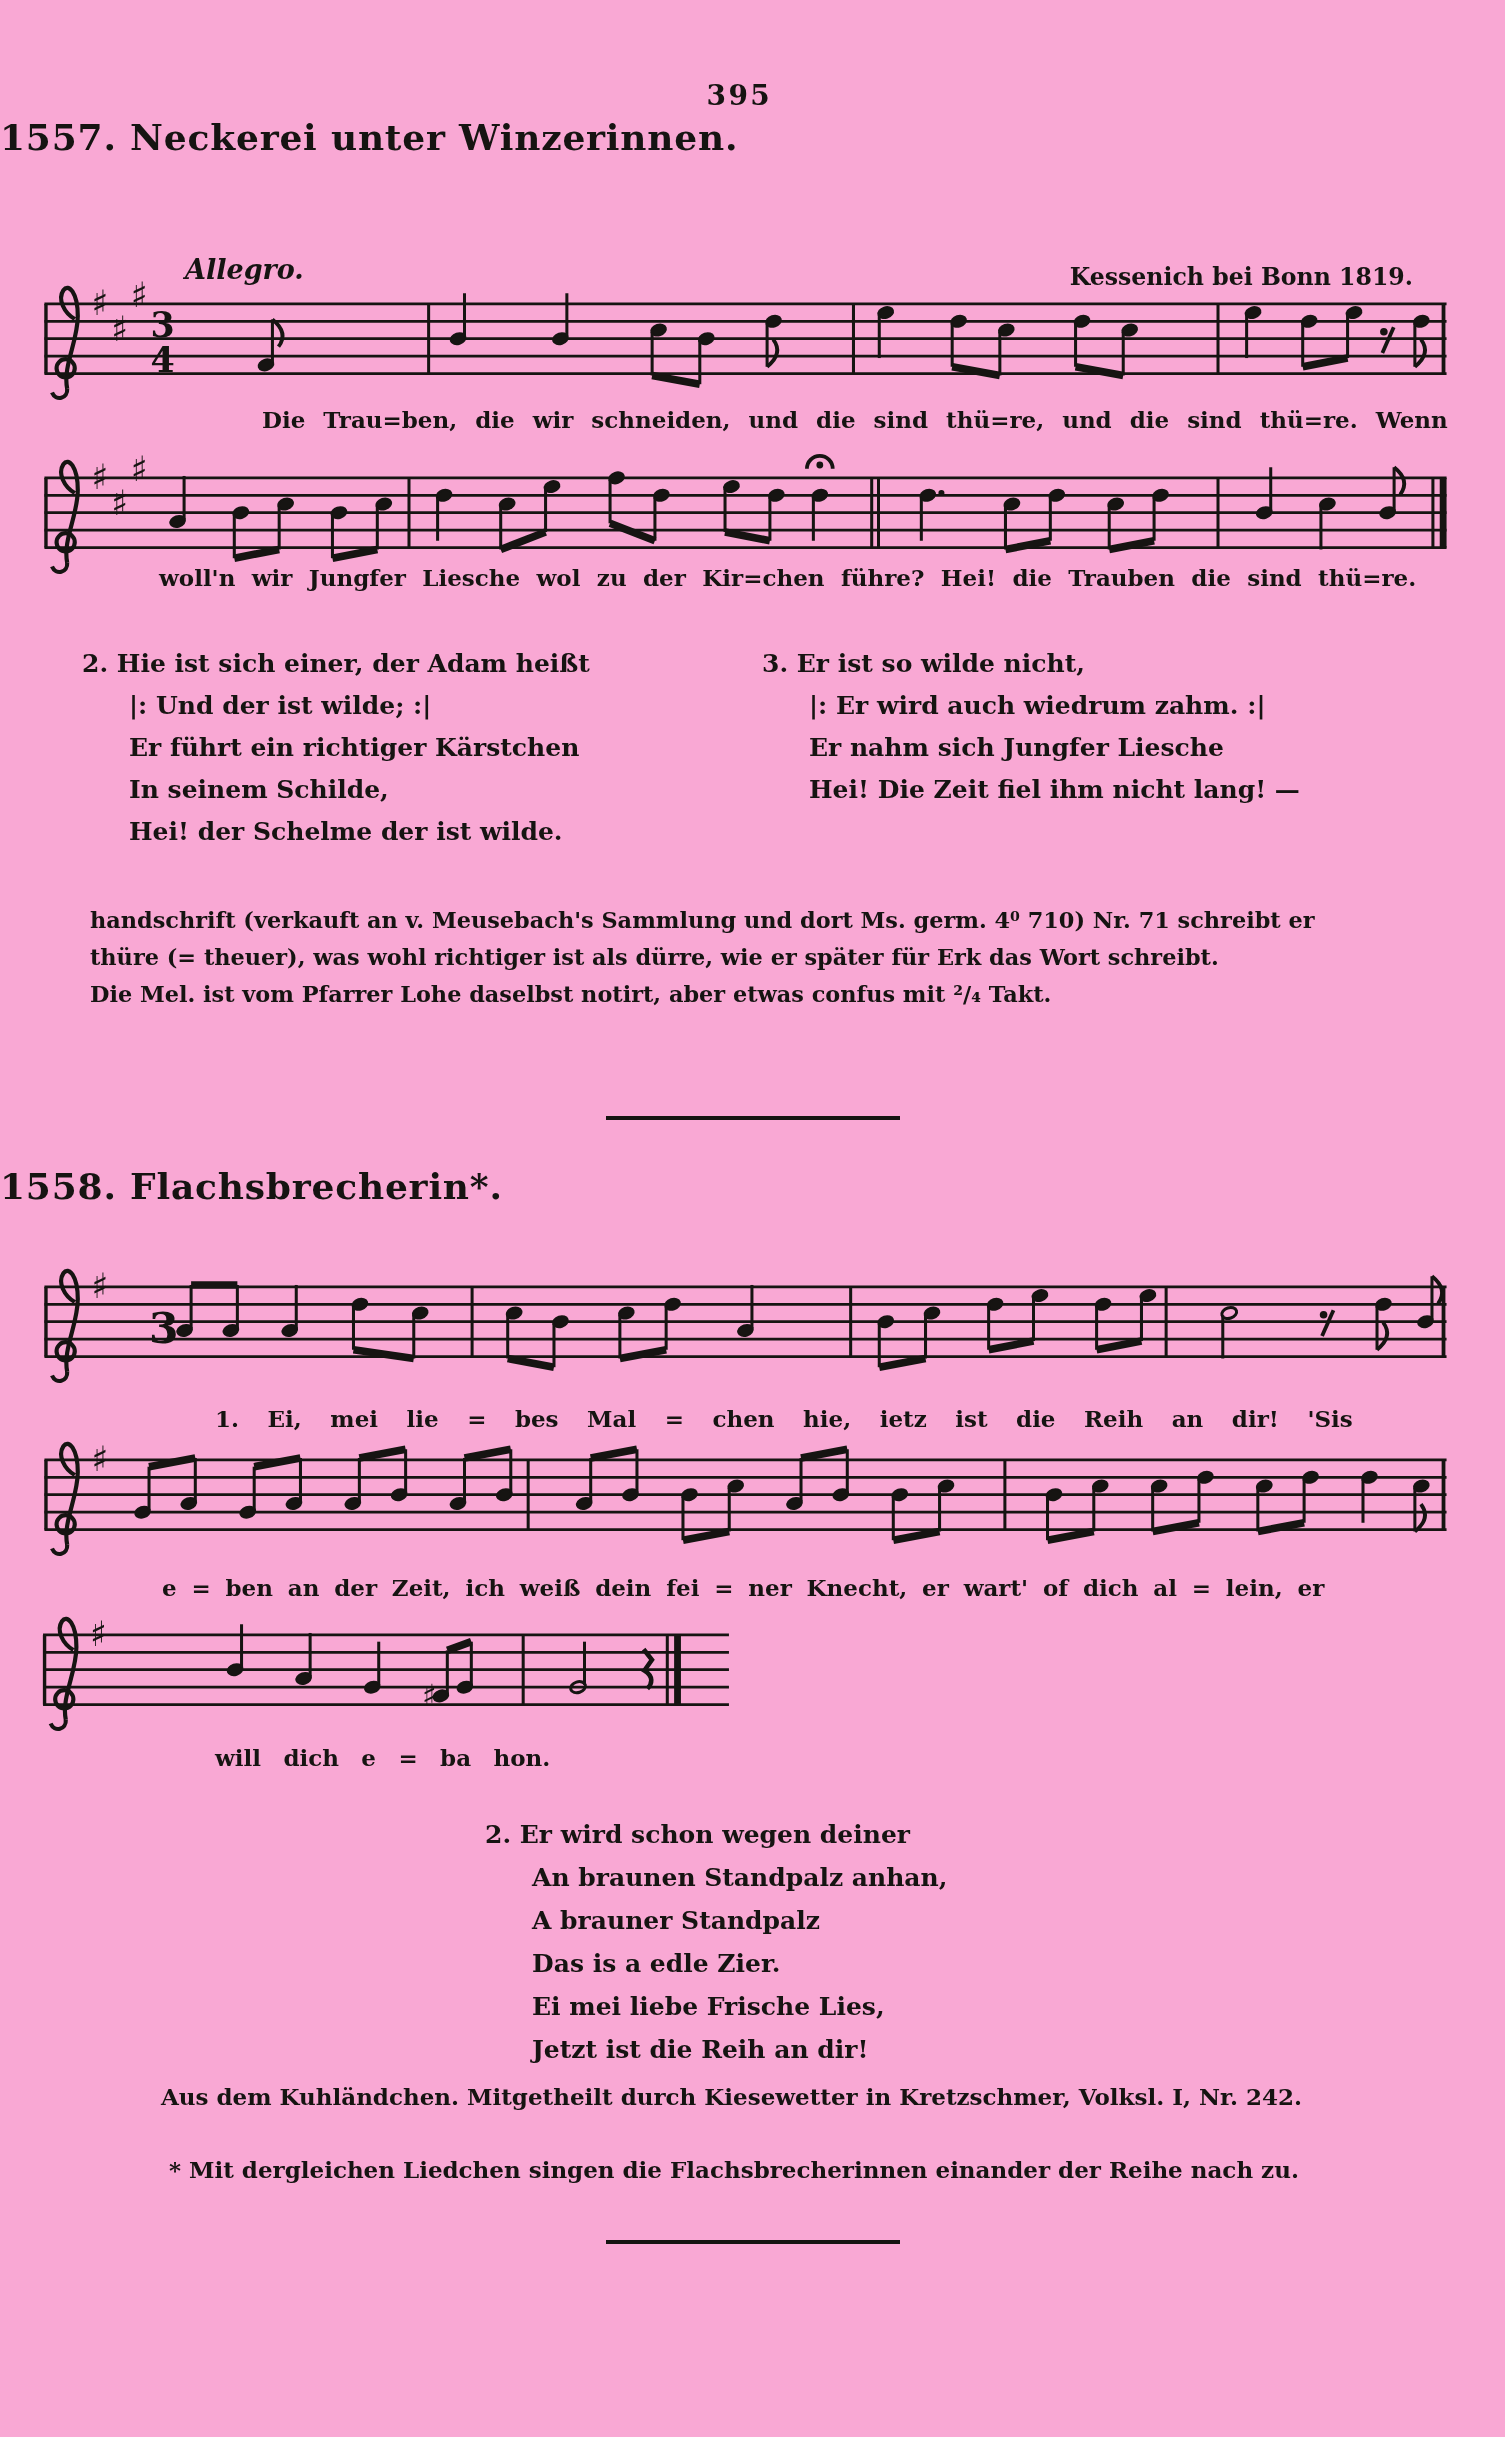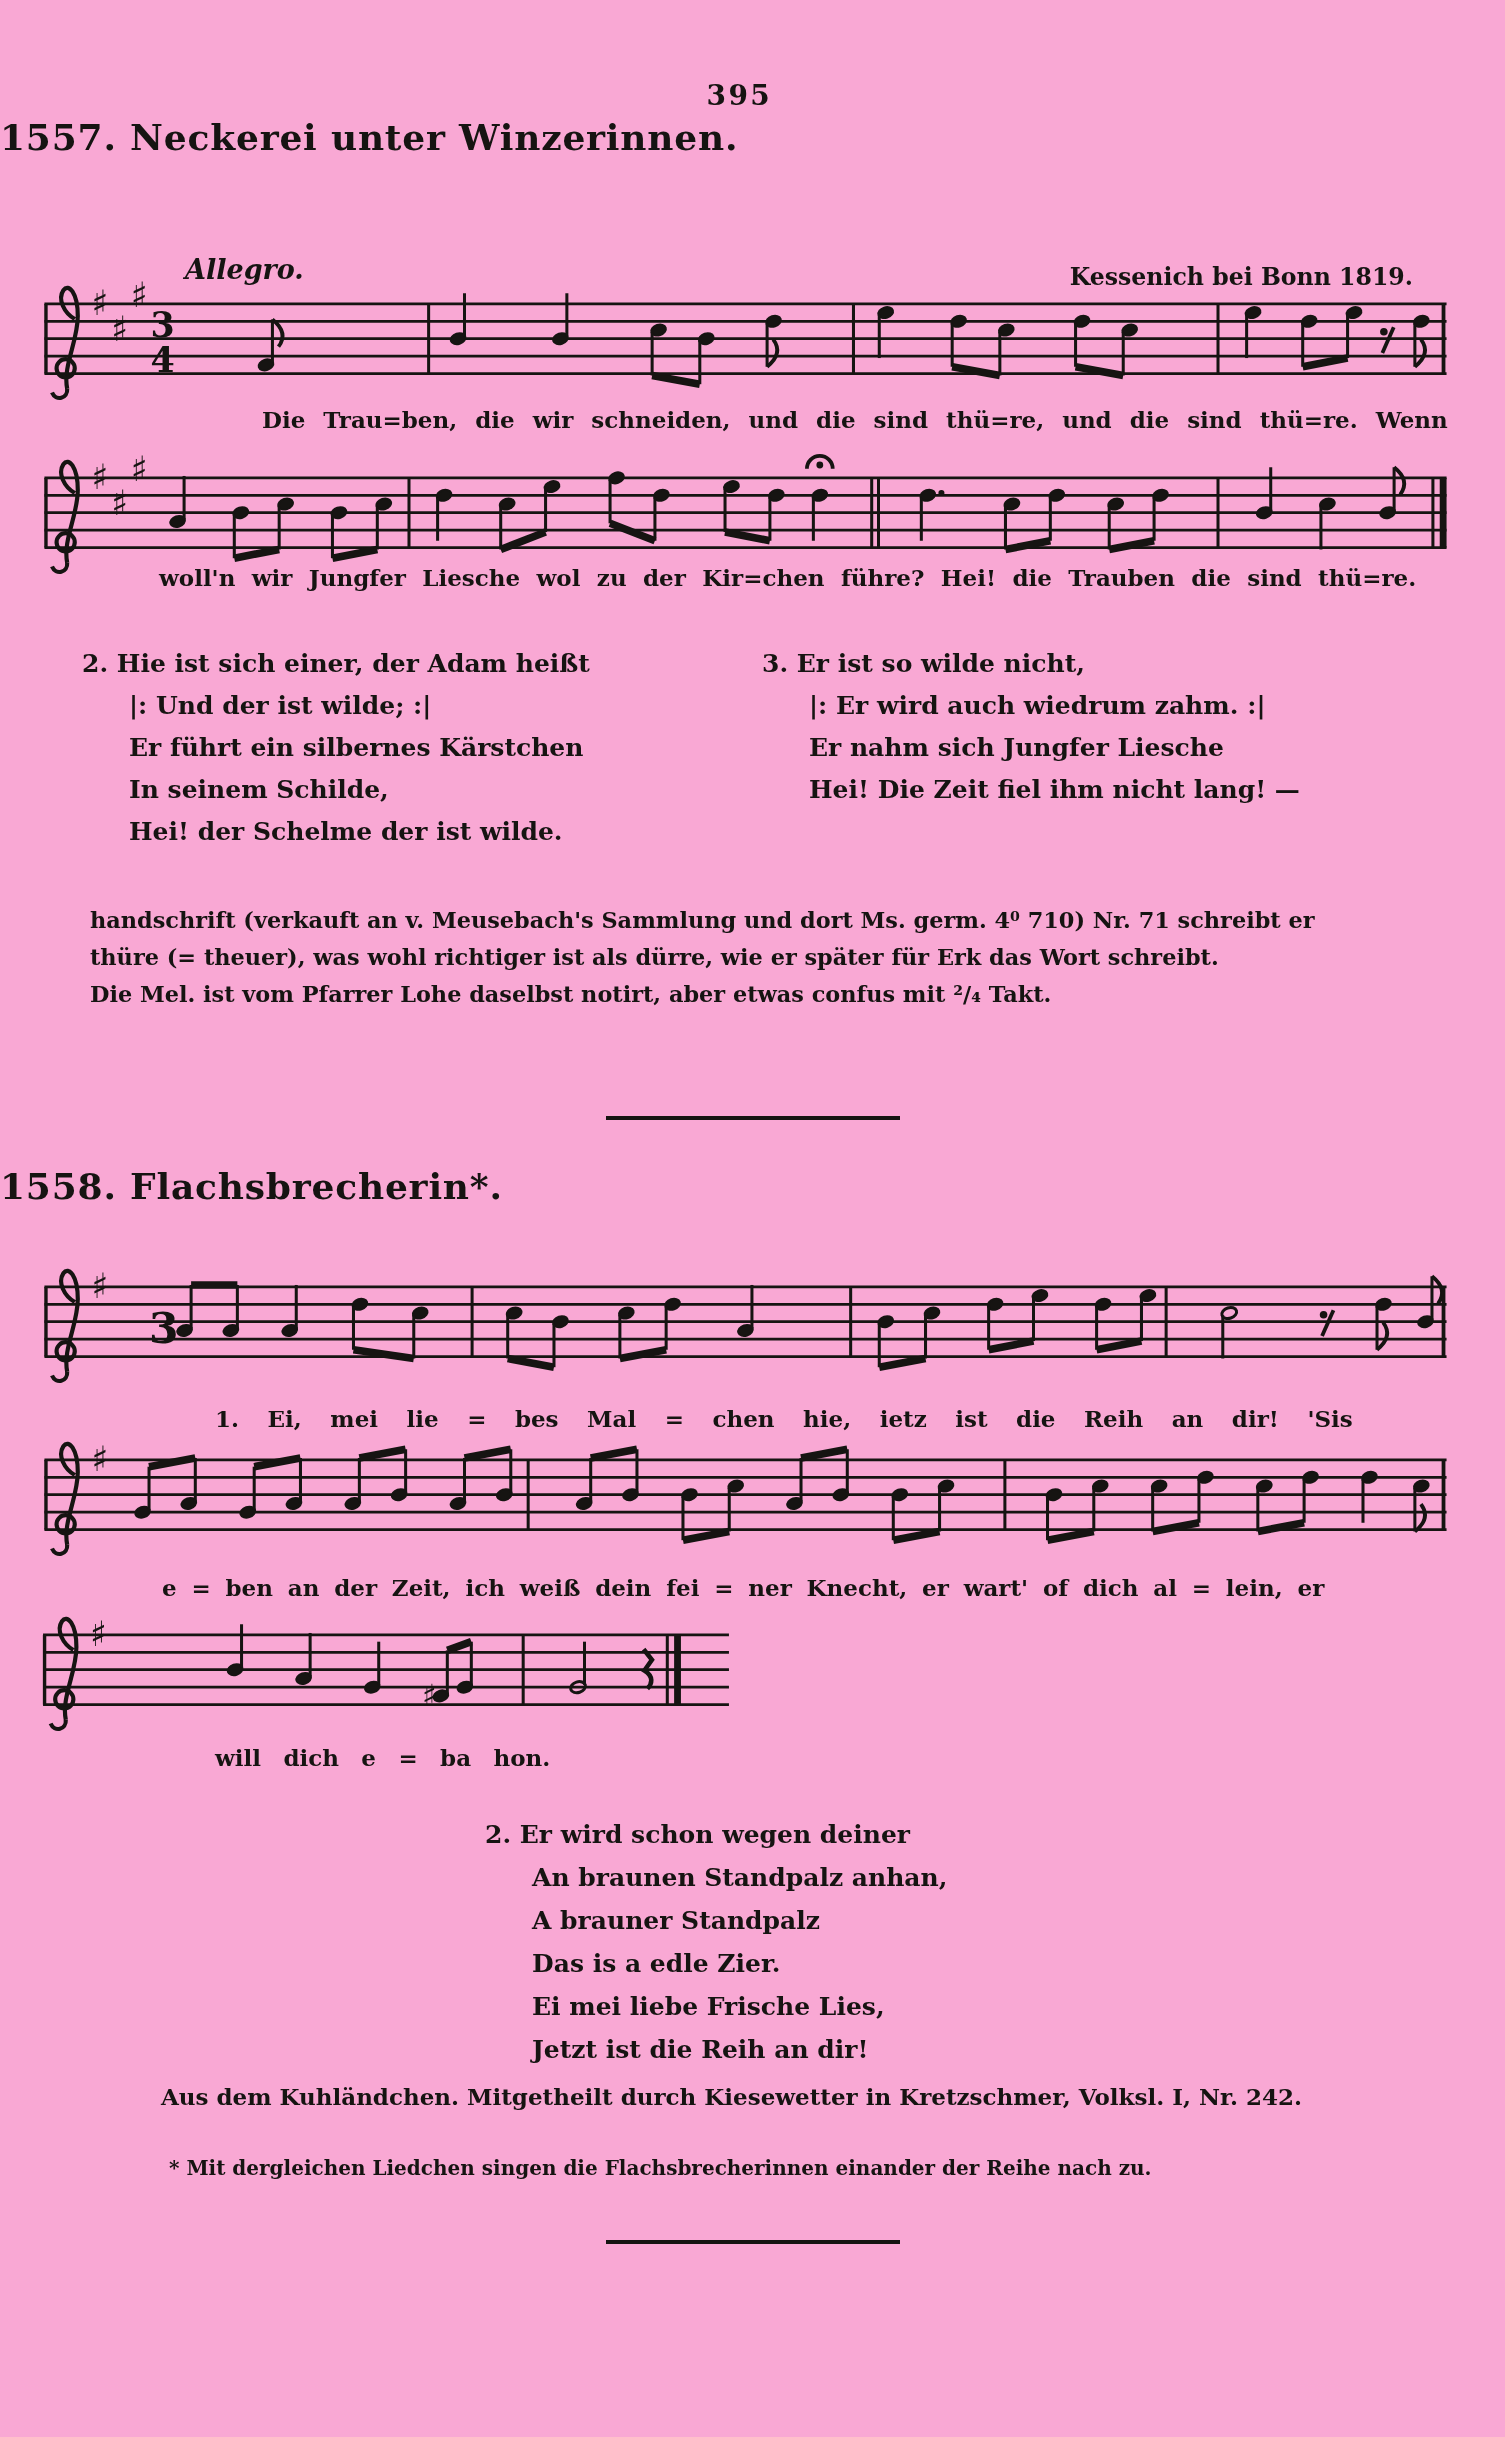--- a/index.html
+++ b/index.html
@@ -29,40 +29,40 @@
   .v1557-3{left:762px;top:643px;}
   .v1558-2{left:485px;top:1813px;line-height:43px;}
   .verse .vline:not(.first){margin-left:47px;}
   .commentary{position:absolute;left:90px;top:902px;width:1334px;
     font-size:22.4px;font-weight:bold;line-height:37px;}
   .commentary .cline.first{text-indent:55px;}
   .rule{position:absolute;height:3.8px;background:#161412;}
   .rule1{left:606px;top:1116px;width:294px;}
   .rule2{left:606px;top:2240px;width:294px;}
   .source-line{position:absolute;left:161px;top:2083px;font-size:23px;font-weight:bold;white-space:nowrap;}
-  .footnote-line{position:absolute;left:169px;top:2156px;font-size:20px;font-weight:bold;white-space:nowrap;}
+  .footnote-line{position:absolute;left:169px;top:2156px;font-size:23px;font-weight:bold;white-space:nowrap;}
 </style>
 </head>
 <body>
 
 <div class="page">
 
   <div class="page-number">395</div>
 
   <h1 class="song-title t1557">1557. Neckerei unter Winzerinnen.</h1>
   <div class="tempo">Allegro.</div>
   <div class="provenance fr">Kessenich bei Bonn 1819.</div>
 
   <div class="lyrics fr ly1557a">Die Trau=ben, die wir schneiden, und die sind thü=re, und die sind thü=re. Wenn</div>
   <div class="lyrics fr ly1557b">woll'n wir Jungfer Liesche wol zu der Kir=chen führe? Hei! die Trauben die sind thü=re.</div>
 
   <div class="verse fr v1557-2">
     <div class="vline first">2. Hie ist sich einer, der Adam heißt</div>
     <div class="vline">|: Und der ist wilde; :|</div>
-    <div class="vline">Er führt ein silbernes Kärstchen</div>
+    <div class="vline">Er führt ein richtiger Kärstchen</div>
     <div class="vline">In seinem Schilde,</div>
     <div class="vline">Hei! der Schelme der ist wilde.</div>
   </div>
 
   <div class="verse fr v1557-3">
     <div class="vline first">3. Er ist so wilde nicht,</div>
     <div class="vline">|: Er wird auch wiedrum zahm. :|</div>
     <div class="vline">Er nahm sich Jungfer Liesche</div>
     <div class="vline">Hei! Die Zeit fiel ihm nicht lang! —</div>
   </div>

